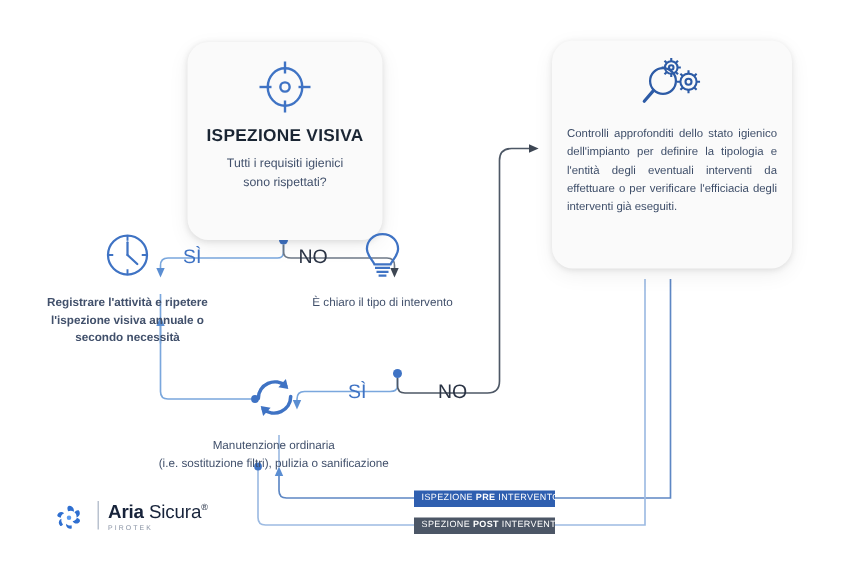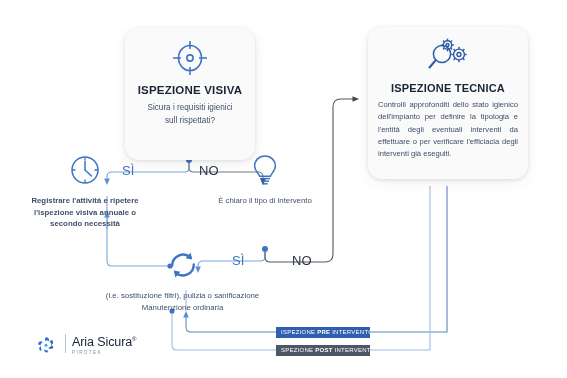--- a/index.html
+++ b/index.html
@@ -80,21 +80,21 @@
   .node-cap {
     color: #41506b;
     font-size: 7.8px;
     line-height: 1.5;
     white-space: nowrap;
   }
 
   #node-clock { left: 10px; top: 152px; width: 150px; font-weight: bold; }
   #node-clock .node-cap { margin-top: 3px; }
 
-  #node-bulb { left: 190px; top: 152px; width: 150px; }
+  #node-bulb { left: 180px; top: 152px; width: 150px; }
   #node-bulb .node-cap { margin-top: 3px; }
 
   #node-maint { left: 95px; top: 247px; width: 175px; }
   #node-maint .node-cap { margin-top: 3px; }
 
   
   .branch-label {
     position: absolute;
     font-size: 13px;
     white-space: nowrap;
@@ -137,21 +137,21 @@
     position: absolute; left: 33px; top: 3px;
     width: 1px; height: 19px; background: #b9c2cf;
   }
   #logo-text { position: absolute; left: 40px; top: 2px; }
   #logo-name {
     font-size: 12.5px;
     color: #17233a;
     letter-spacing: -0.1px;
     line-height: 13px;
   }
-  #logo-name .b { font-weight: normal; text-align: right; }
+  #logo-name .b { font-weight: bold; text-align: right; }
   #logo-name .reg { font-size: 6px; vertical-align: super; }
   #logo-sub {
     font-size: 4.6px;
     color: #8892a3;
     letter-spacing: 1.4px;
     margin-top: 1px;
   }
 </style>
 </head>
 <body>
@@ -211,22 +211,22 @@
         <ellipse cx="20" cy="20" rx="11.5" ry="12.5" fill="none" stroke="#3f73c4" stroke-width="1.6"></ellipse>
         <circle cx="20" cy="20" r="3.1" fill="none" stroke="#3f73c4" stroke-width="1.6"></circle>
         <line x1="20" y1="3" x2="20" y2="11" stroke="#3f73c4" stroke-width="1.6"></line>
         <line x1="20" y1="29" x2="20" y2="37" stroke="#3f73c4" stroke-width="1.6"></line>
         <line x1="3" y1="20" x2="11" y2="20" stroke="#3f73c4" stroke-width="1.6"></line>
         <line x1="29" y1="20" x2="37" y2="20" stroke="#3f73c4" stroke-width="1.6"></line>
       </svg>
     </span>
     <div class="card-title">ISPEZIONE VISIVA</div>
     <div class="card-sub">
-      <div>Sicura i requisiti igienici</div>
-      <div>sull rispettati?</div>
+      <div>Tutti i requisiti igienici</div>
+      <div>sono rispettati?</div>
     </div>
   </div>
 
   <div class="card" id="card-tecnica">
     <span class="card-icon">
       <svg width="46" height="40" viewBox="0 0 46 40">
         <circle cx="17" cy="18" r="8.6" fill="none" stroke="#2d5ba6" stroke-width="1.5"></circle>
         <line x1="10.6" y1="24.4" x2="4.5" y2="31.5" stroke="#2d5ba6" stroke-width="2.1" stroke-linecap="round"></line>
         <g fill="none" stroke="#2d5ba6" stroke-width="1.4">
           <circle cx="22.5" cy="9" r="4.2"></circle>
@@ -247,21 +247,20 @@
           <line x1="34" y1="23.9" x2="34" y2="26.2"></line>
           <line x1="26.3" y1="18.5" x2="28.6" y2="18.5"></line>
           <line x1="39.4" y1="18.5" x2="41.7" y2="18.5"></line>
           <line x1="28.6" y1="13.1" x2="30.2" y2="14.7"></line>
           <line x1="37.8" y1="22.3" x2="39.4" y2="23.9"></line>
           <line x1="39.4" y1="13.1" x2="37.8" y2="14.7"></line>
           <line x1="30.2" y1="22.3" x2="28.6" y2="23.9"></line>
         </g>
       </svg>
     </span>
-    <div class="card-title">ISPEZIONE TECNICA</div>
     <div class="card-sub">Controlli approfonditi dello stato igienico dell'impianto per definire la tipologia e l'entità degli eventuali interventi da effettuare o per verificare l'efficiacia degli interventi già eseguiti.</div>
   </div>
 
   <div class="node" id="node-clock">
     <span class="node-icon">
       <svg width="36" height="36" viewBox="0 0 36 36">
         <circle cx="18" cy="18" r="13" fill="none" stroke="#3f73c4" stroke-width="1.5"></circle>
         <line x1="18" y1="5" x2="18" y2="8.5" stroke="#3f73c4" stroke-width="1.3"></line>
         <line x1="18" y1="27.5" x2="18" y2="31" stroke="#3f73c4" stroke-width="1.3"></line>
         <line x1="5" y1="18" x2="8.5" y2="18" stroke="#3f73c4" stroke-width="1.3"></line>
@@ -294,22 +293,22 @@
   <div class="node" id="node-maint">
     <span class="node-icon">
       <svg width="36" height="36" viewBox="0 0 36 36">
         <path d="M7.2,18.6 A11,11 0 0 1 25.5,10.4" fill="none" stroke="#3f73c4" stroke-width="2.4" stroke-linecap="round"></path>
         <path d="M28.8,17.4 A11,11 0 0 1 10.5,25.6" fill="none" stroke="#3f73c4" stroke-width="2.4" stroke-linecap="round"></path>
         <path d="M25.6,5.6 L27.2,12.4 L20.6,11.2 z" fill="#3f73c4"></path>
         <path d="M10.4,30.4 L8.8,23.6 L15.4,24.8 z" fill="#3f73c4"></path>
       </svg>
     </span>
     <div class="node-cap">
+      <div>Manutenzione ordinaria</div>
       <div>(i.e. sostituzione filtri), pulizia o sanificazione</div>
-      <div>Manutenzione ordinaria</div>
     </div>
   </div>
 
   <div class="branch-label branch-yes" id="label-yes-1">SÌ</div>
   <div class="branch-label branch-no" id="label-no-1">NO</div>
   <div class="branch-label branch-yes" id="label-yes-2">SÌ</div>
   <div class="branch-label branch-no" id="label-no-2">NO</div>
 
   <div class="legend-pill" id="legend-pre"><span>ISPEZIONE </span><b>PRE</b><span> INTERVENTO</span></div>
 

